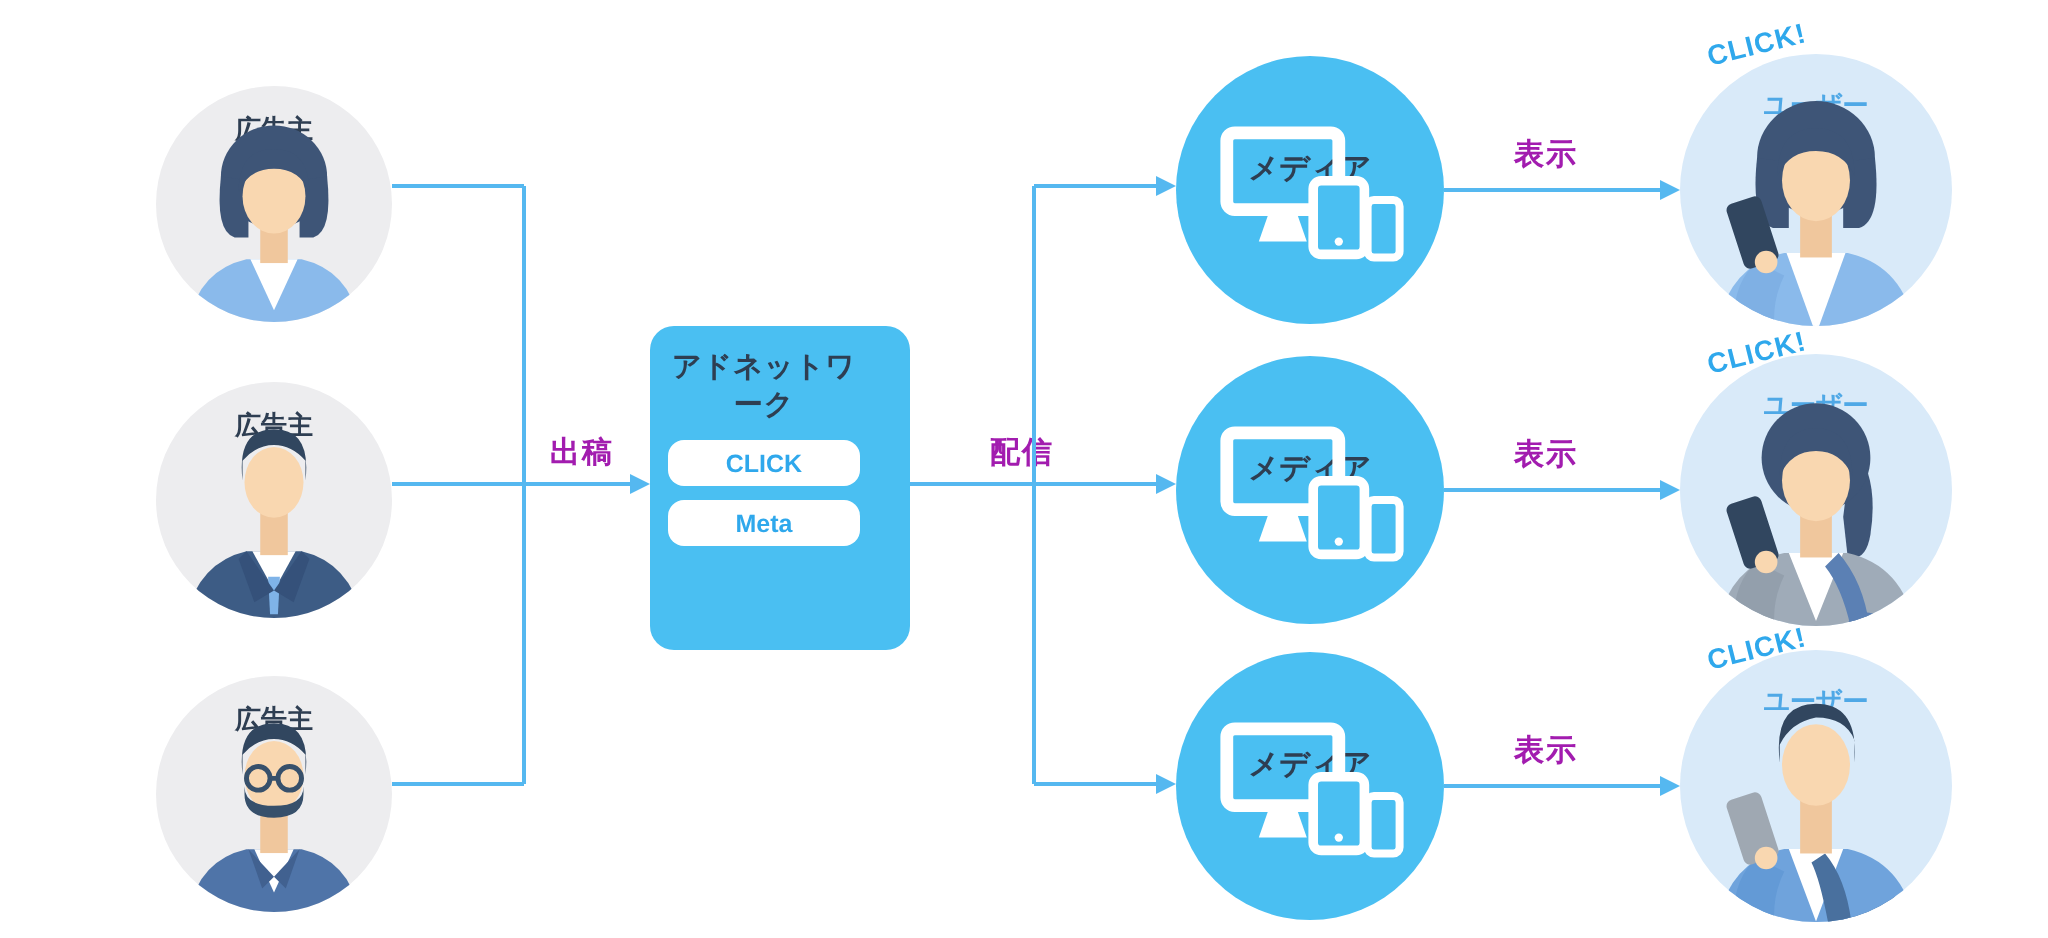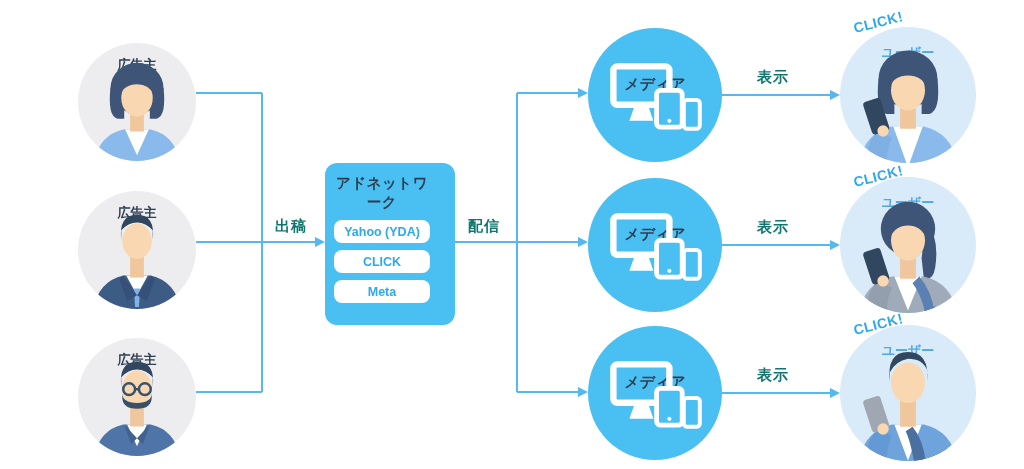--- a/index.html
+++ b/index.html
@@ -33,21 +33,21 @@
                 display:flex; align-items:center; justify-content:center;
                 color:#2FA8EC; font-weight:bold; font-size:12.5px; }
 
   
   .hline, .vline { position:absolute; background:#55B8F0; }
   .hline { height:2px; }
   .vline { width:2px; }
   .arrowhead { position:absolute; width:0; height:0;
                border-top:5px solid transparent; border-bottom:5px solid transparent;
                border-left:10px solid #55B8F0; }
-  .flow-label { position:absolute; color:#0f766e; font-weight:bold; font-size:15px;
+  .flow-label { position:absolute; color:#a21caf; font-weight:bold; font-size:15px;
                 text-align:center; letter-spacing:1px; }
 </style>
 </head>
 <body>
 
 <div class="canvas">
 
   <div class="circle adv-circle" style="left:78px; top:43px;">
     <div class="circle-label adv-label">広告主</div>
     <svg class="avatar" viewBox="0 0 120 120">
@@ -96,26 +96,25 @@
   <div class="hline" style="left:196px; top:92px;  width:66px;"></div>
   <div class="hline" style="left:196px; top:241px; width:66px;"></div>
   <div class="hline" style="left:196px; top:391px; width:66px;"></div>
   <div class="vline" style="left:261px; top:93px;  height:299px;"></div>
   <div class="hline" style="left:261px; top:241px; width:54px;"></div>
   <div class="arrowhead" style="left:315px; top:237px;"></div>
   <div class="flow-label" style="left:260px; top:217px; width:62px;">出稿</div>
 
   <div class="adnet-box">
     <div class="adnet-title">アドネットワーク</div>
-    <div class="adnet-pill">Yahoo (YDA)</div>
     <div class="adnet-pill">CLICK</div>
     <div class="adnet-pill">Meta</div>
   </div>
 
-  <div class="flow-label" style="left:453px; top:217px; width:62px;">配信</div>
+  <div class="flow-label" style="left:480px; top:217px; width:62px;">配信</div>
   <div class="hline" style="left:455px; top:241px; width:123px;"></div>
   <div class="vline" style="left:516px; top:93px;  height:299px;"></div>
   <div class="hline" style="left:517px; top:92px;  width:61px;"></div>
   <div class="hline" style="left:517px; top:391px; width:61px;"></div>
   <div class="arrowhead" style="left:578px; top:88px;"></div>
   <div class="arrowhead" style="left:578px; top:237px;"></div>
   <div class="arrowhead" style="left:578px; top:387px;"></div>
 
   <div class="circle media-circle" style="left:588px; top:28px;">
     <div class="circle-label media-label">メディア</div>

